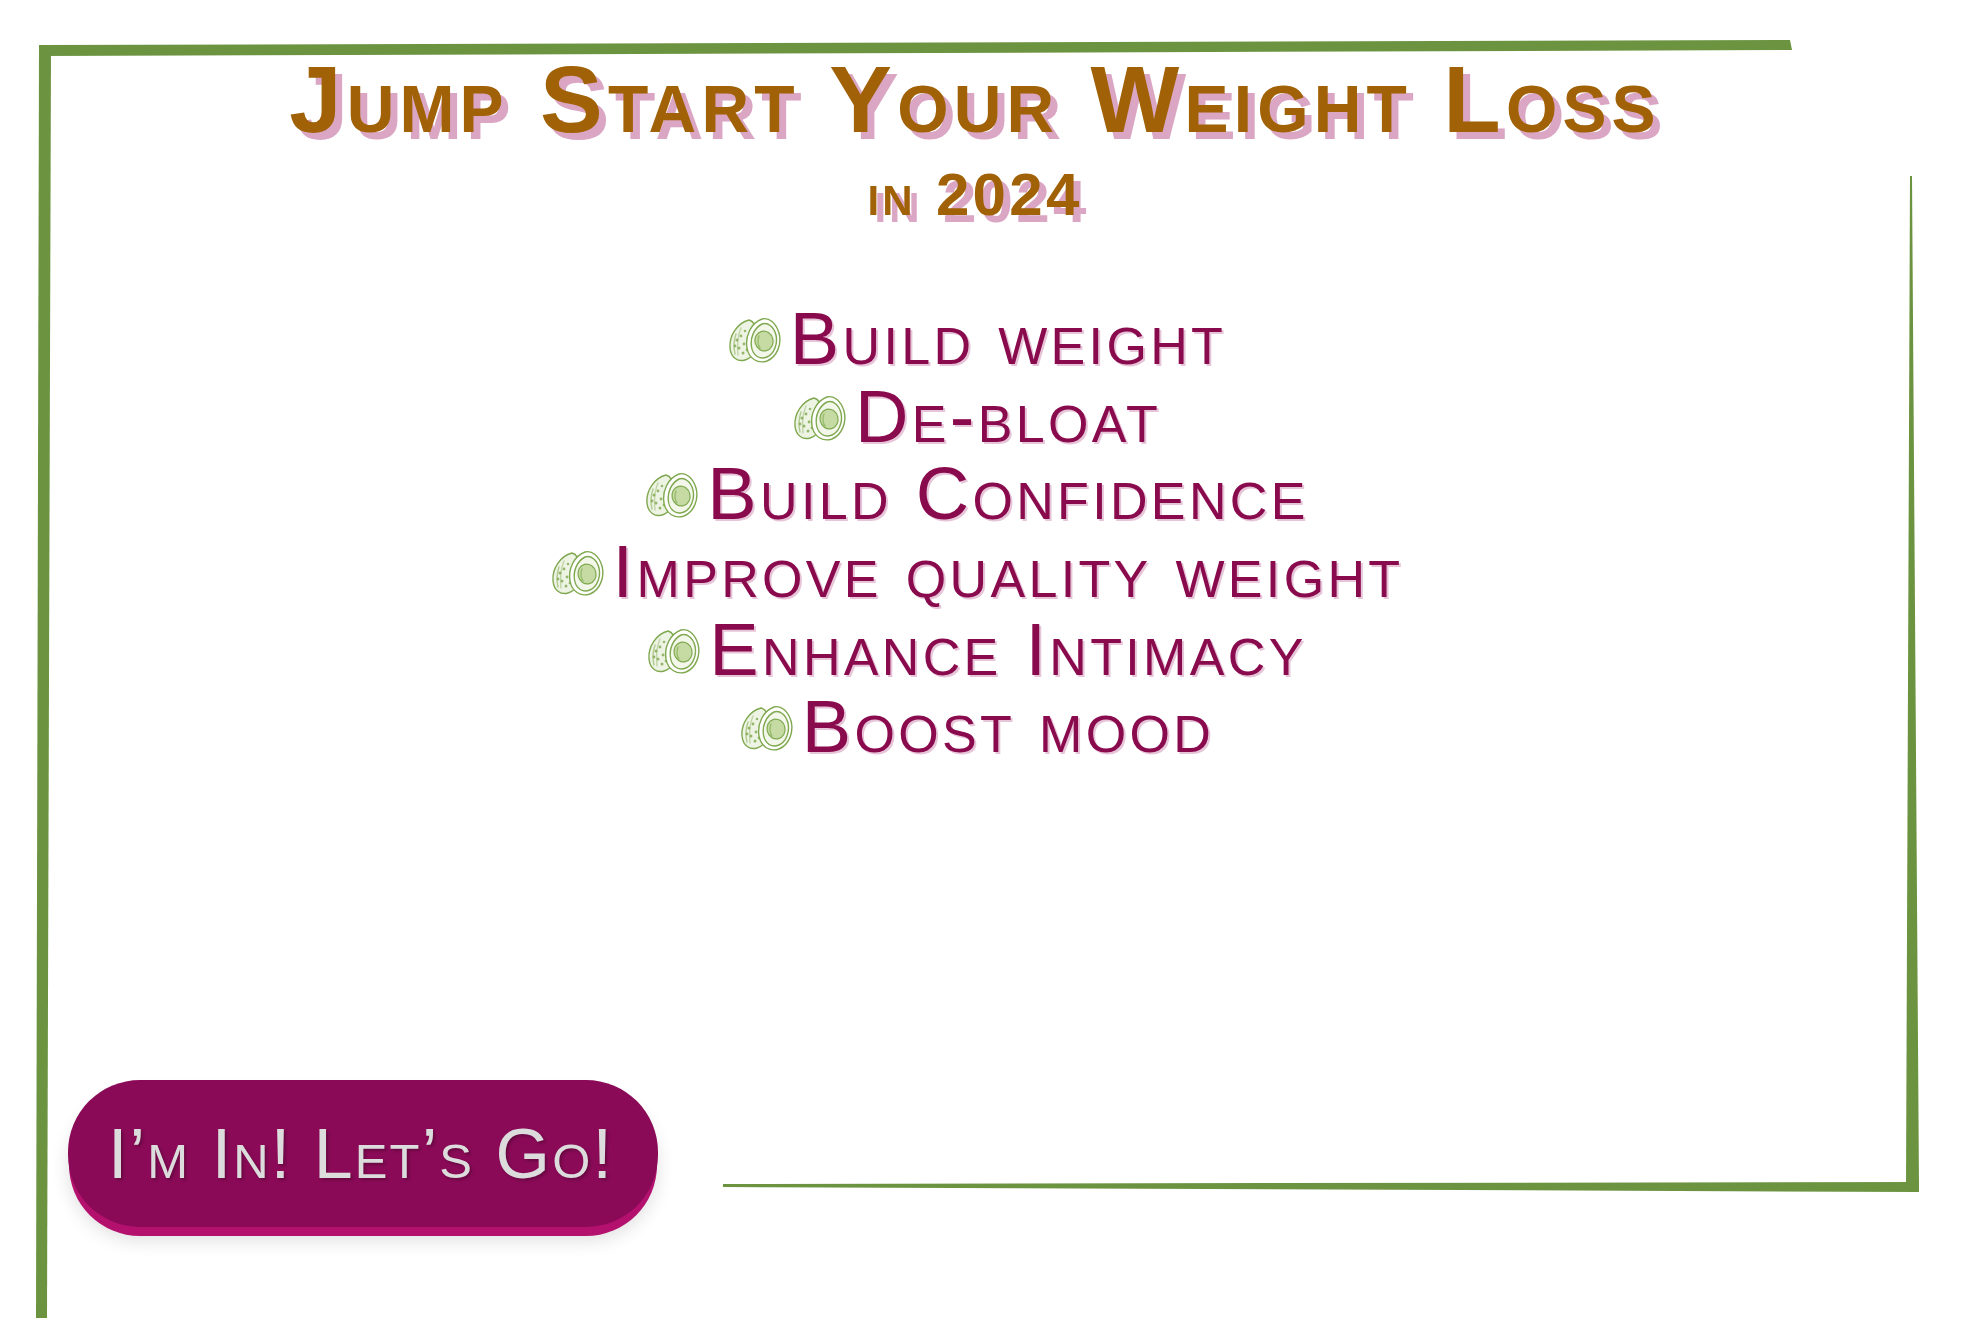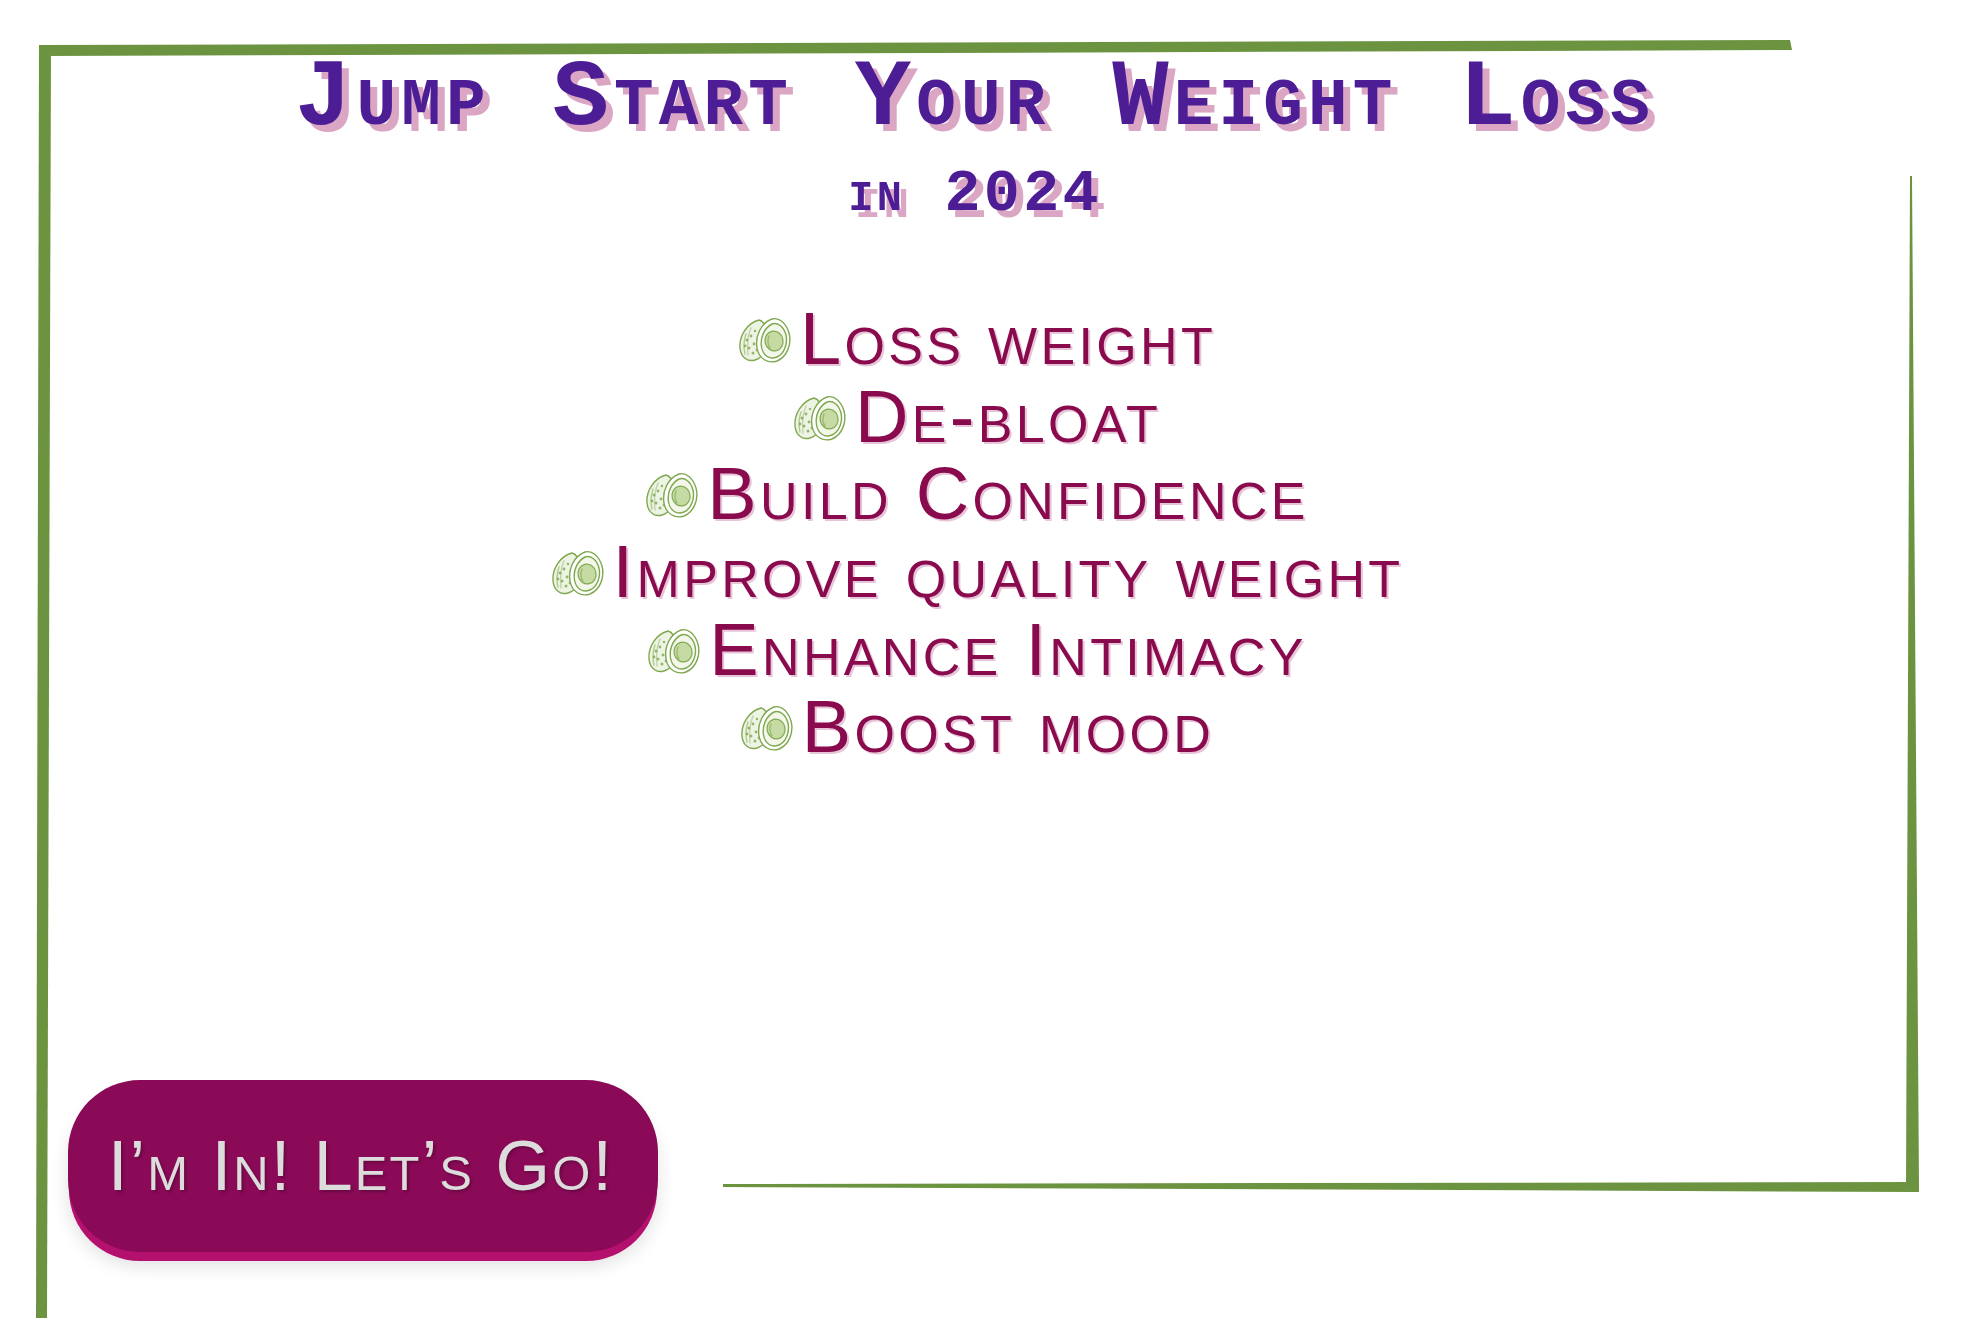--- a/index.html
+++ b/index.html
@@ -33,24 +33,24 @@
 
   
   .title-block {
     position: absolute;
     left: 70px;
     top: 52px;
     width: 1810px;
     text-align: center;
   }
   .title-line {
-    font-family: Liberation Mono, monospace;
+    font-family: Liberation Sans, sans-serif;
     font-variant: small-caps;
     font-weight: 700;
-    color: #4c1d95;
+    color: #a16207;
     letter-spacing: 0.055em;
     line-height: 1.02;
     text-shadow: 7px 7px 0 rgba(211, 150, 186, 0.85);
     white-space: nowrap;
   }
   .title-line-1 { font-size: 94px; }
   .title-line-2 { font-size: 60px; margin-top: 16px; }
 
   
   .benefits {
@@ -93,21 +93,21 @@
   
   .cta-wrap {
     position: absolute;
     left: 68px;
     top: 1080px;
   }
   .cta-button {
     display: inline-flex;
     align-items: center;
     justify-content: center;
-    height: 172px;
+    height: 147px;
     padding: 0 44px 0 40px;
     border-radius: 72px;
     background: #8a0a57;
     box-shadow: 0 10px 0 -1px #b4106e, 0 14px 18px rgba(0,0,0,0.12);
     border: none;
     cursor: pointer;
   }
   .cta-label {
     font-family: "Liberation Sans", sans-serif;
     font-variant: small-caps;
@@ -161,21 +161,21 @@
               <circle cx="26" cy="35" r="0.6"></circle>
                 <circle cx="21" cy="21" r="0.6"></circle>
             </g>
             <path d="M38 9 C27 13 21 26 23 38 C25 49 34 54 43 51 C53 47 58 34 55 23 C52 13 45 7 38 9 Z" fill="#ffffff"></path>
             <path d="M38 14 C30 18 26 28 27.5 37 C29 46 36 50 43 47 C50 44 54 34 52 25 C50 17 44 12 38 14 Z" fill="#f2f7ea"></path>
             <ellipse cx="40" cy="31" rx="9" ry="10" transform="rotate(-14 40 31)" fill="#c5dba3" stroke="#7fa84f" stroke-width="1.2"></ellipse>
             <path d="M35 26 C33.5 30 34 35 36 38" opacity="0.6"></path>
           </g>
         </svg>
       </span>
-      <span class="benefit-text">Loss weight</span>
+      <span class="benefit-text">Build weight</span>
     </div>
 
     <div class="benefit-row">
       <span class="avo-icon">
         <svg viewBox="0 0 64 58" aria-hidden="true">
           <g stroke="#7fa84f" fill="none" stroke-width="1.4" stroke-linecap="round">
             <path d="M25 10 C13 13 5 26 6 38 C7 48 14 52 21 50 C29 48 34 37 33 25 C32.4 17 29.5 11 25 10 Z" fill="#eef4e4"></path>
             <path d="M12 24 C10 30 9.5 38 11 44" opacity="0.55"></path>
             <path d="M17 18 C14 25 13 36 14 45" opacity="0.4"></path>
             <g fill="#9bc06a" opacity="0.8">

